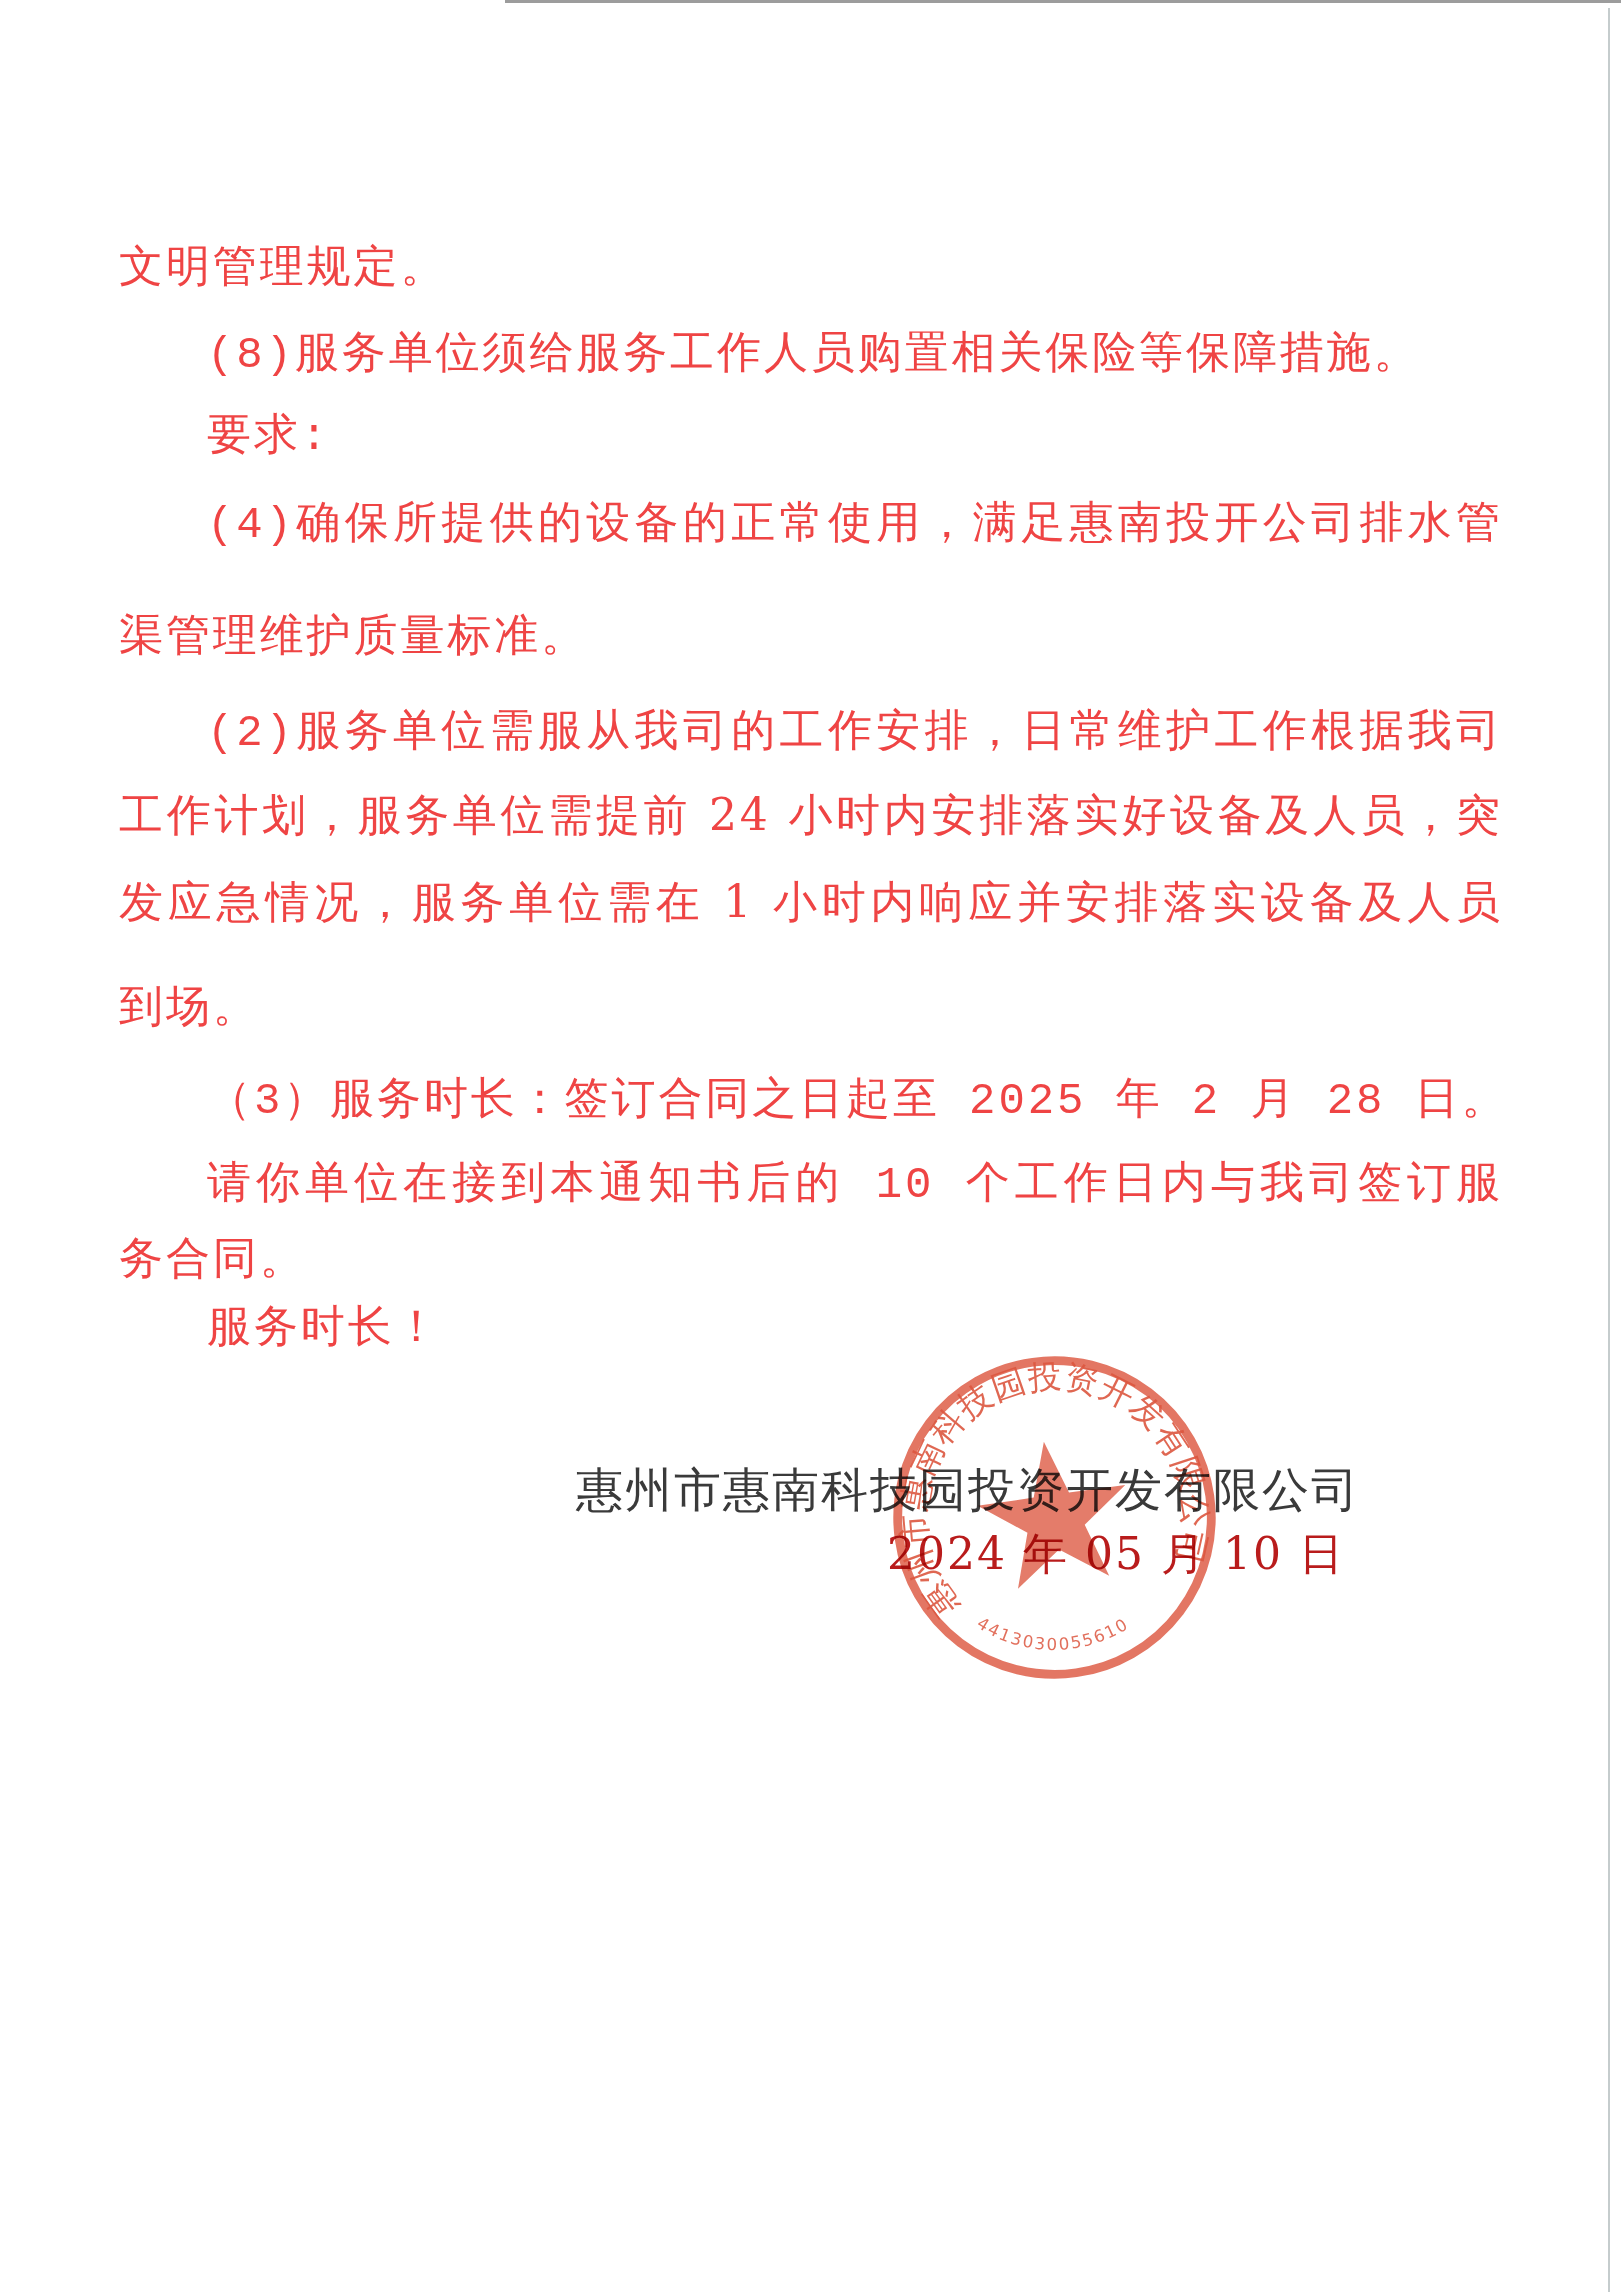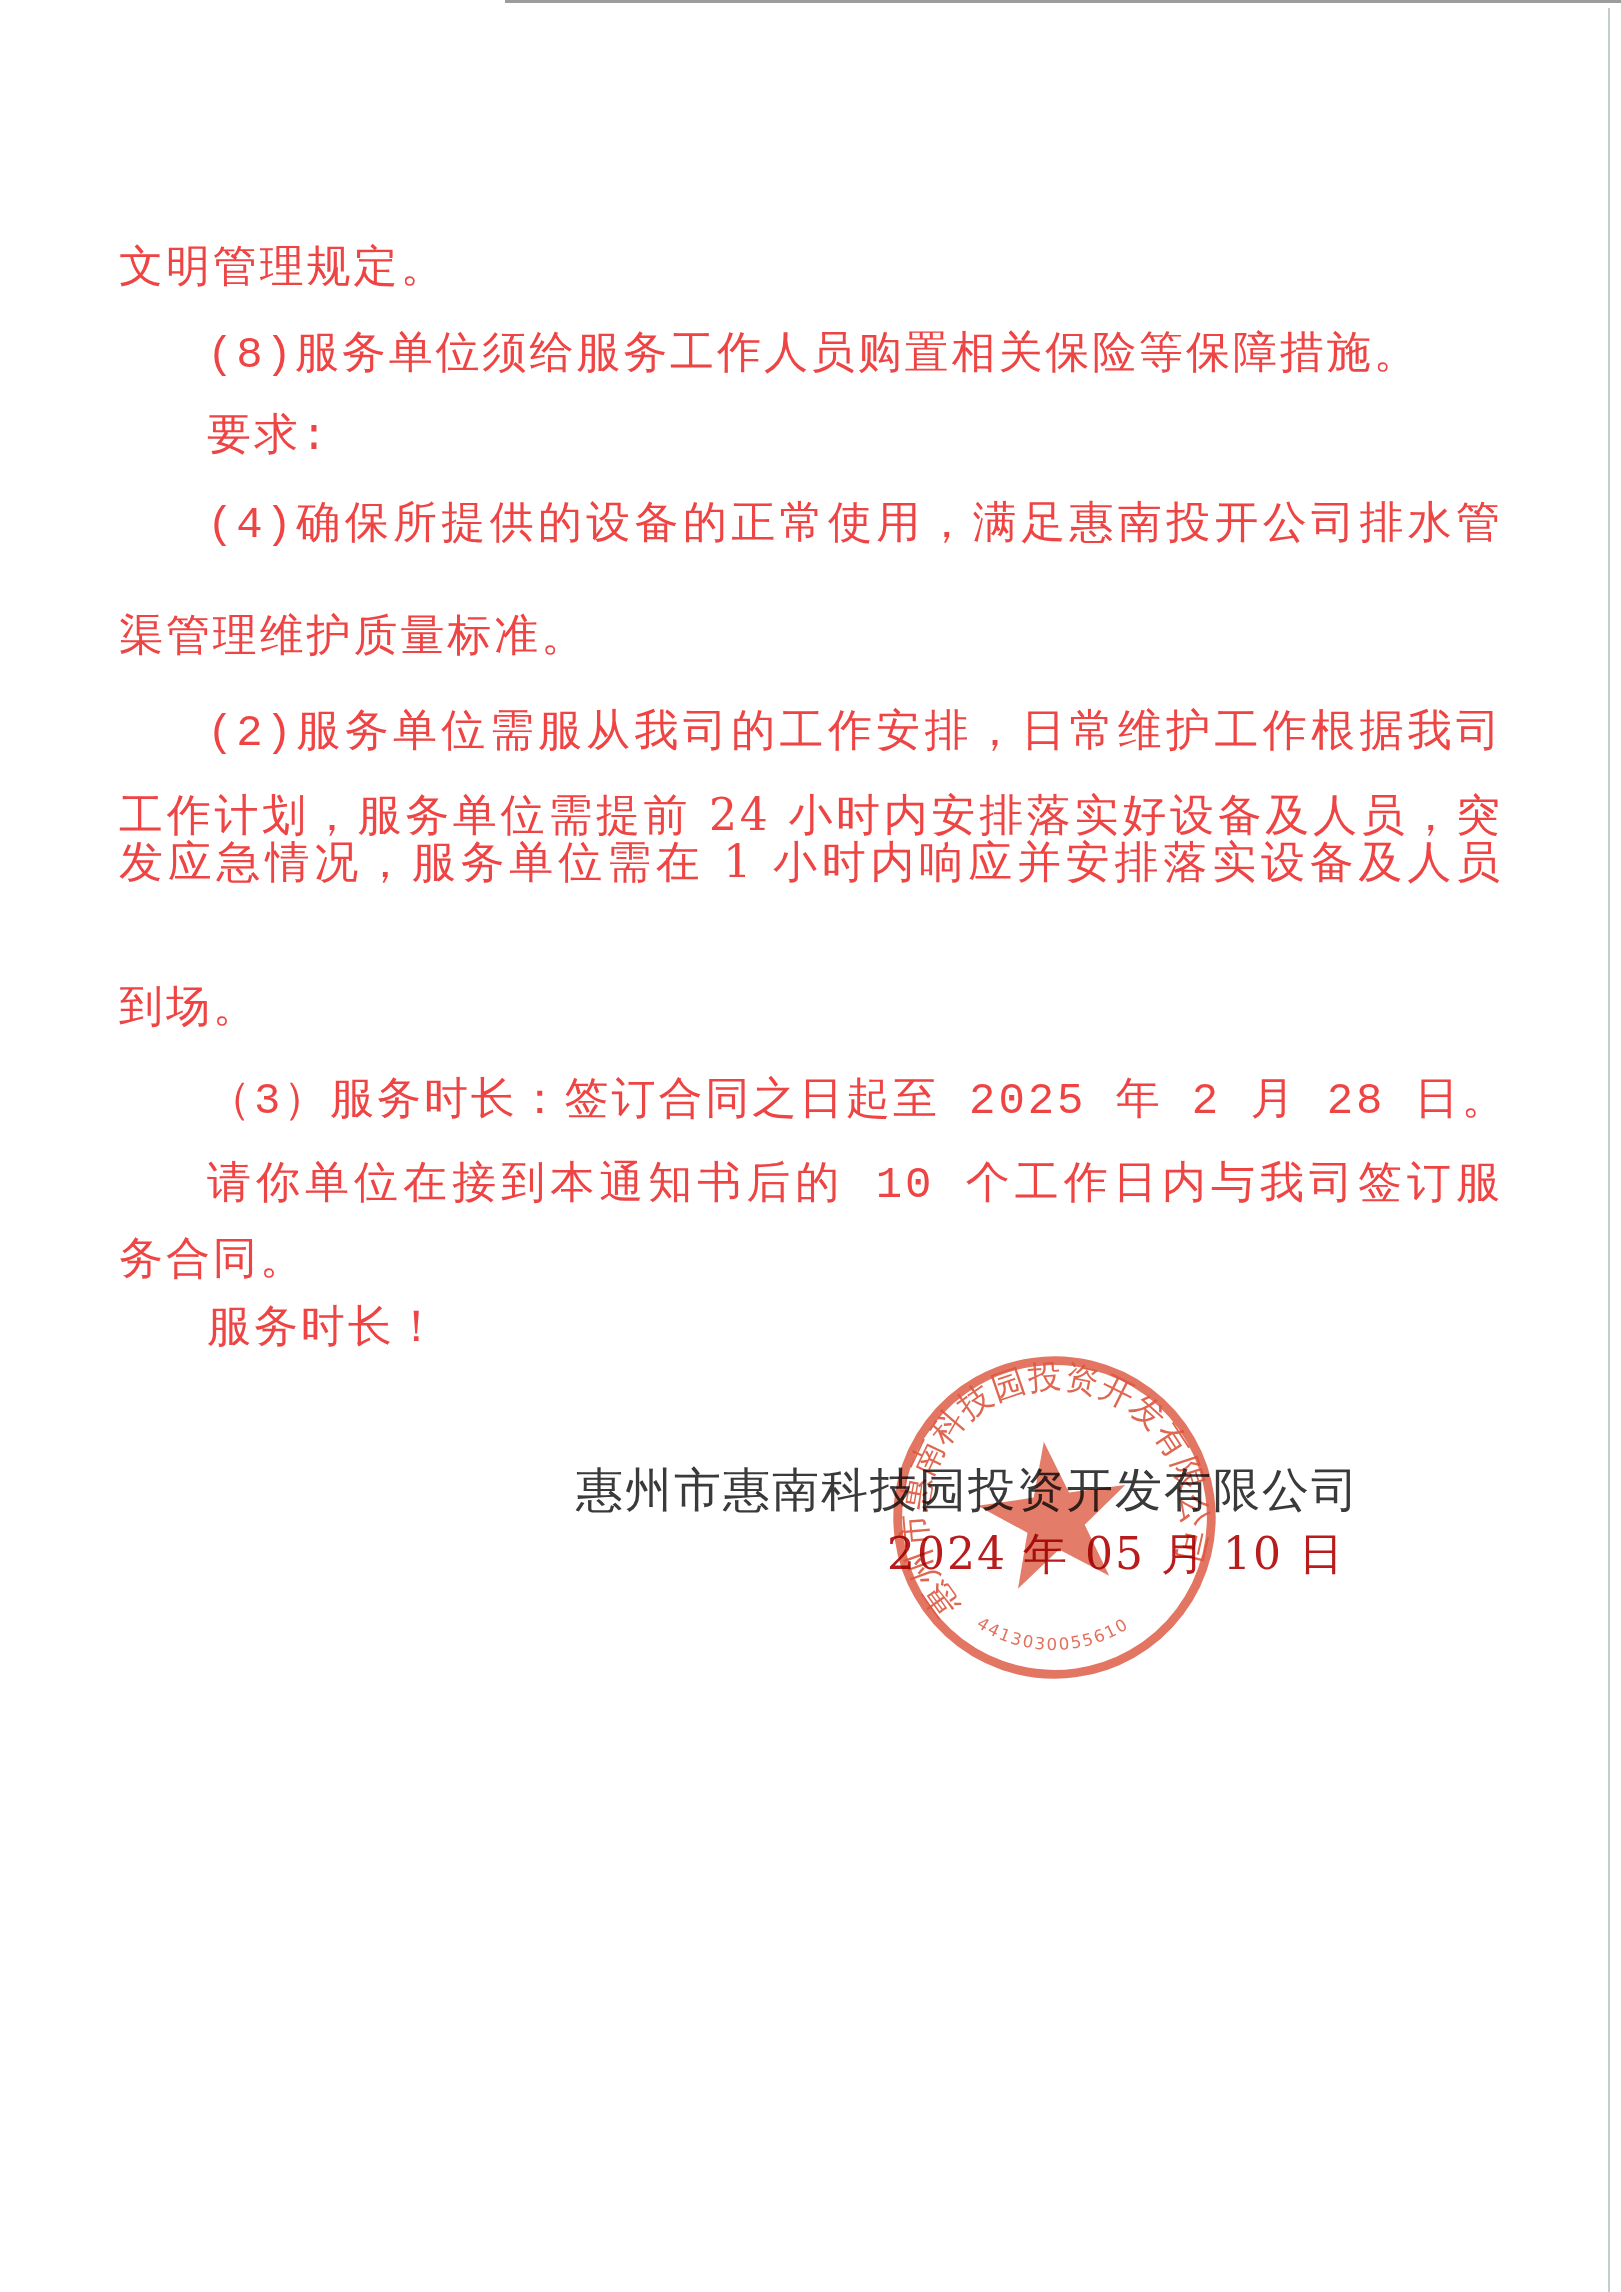--- a/index.html
+++ b/index.html
@@ -62,21 +62,21 @@
   <div class="artifact-top-line"></div>
   <div class="artifact-right-line"></div>
 
   <div class="line" style="top:240px">文明管理规定。</div>
   <div class="line indent" style="top:330px">(8)服务单位须给服务工作人员购置相关保险等保障措施。</div>
   <div class="line indent" style="top:412px">要求:</div>
   <div class="line indent justify" style="top:500px">(4)确保所提供的设备的正常使用，满足惠南投开公司排水管</div>
   <div class="line" style="top:609px">渠管理维护质量标准。</div>
   <div class="line indent justify" style="top:708px">(2)服务单位需服从我司的工作安排，日常维护工作根据我司</div>
   <div class="line justify" style="top:789px">工作计划，服务单位需提前 24 小时内安排落实好设备及人员，突</div>
-  <div class="line justify" style="top:836px">发应急情况，服务单位需在 1 小时内响应并安排落实设备及人员</div>
+  <div class="line justify" style="top:876px">发应急情况，服务单位需在 1 小时内响应并安排落实设备及人员</div>
   <div class="line" style="top:980px">到场。</div>
   <div class="line indent" style="top:1076px">（3）服务时长：签订合同之日起至 2025 年 2 月 28 日。</div>
   <div class="line indent justify" style="top:1160px">请你单位在接到本通知书后的 10 个工作日内与我司签订服</div>
   <div class="line" style="top:1232px">务合同。</div>
   <div class="line indent" style="top:1304px">服务时长！</div>
 
   <div class="company-line">惠州市惠南科技园投资开发有限公司</div>
   <div class="date-line">2024 年 05 月 10 日</div>
 
   <div class="seal">

